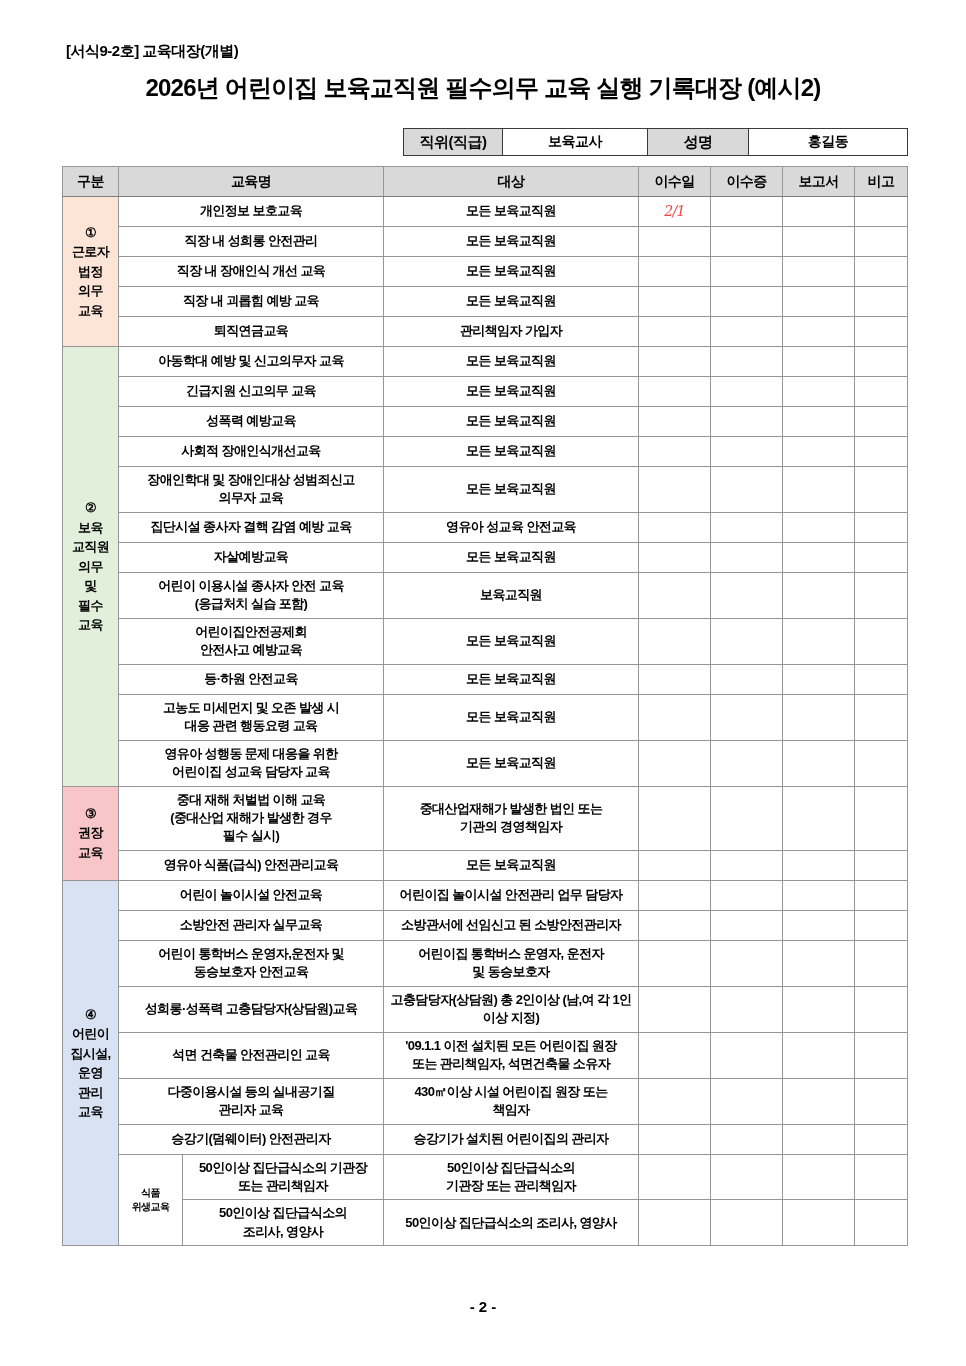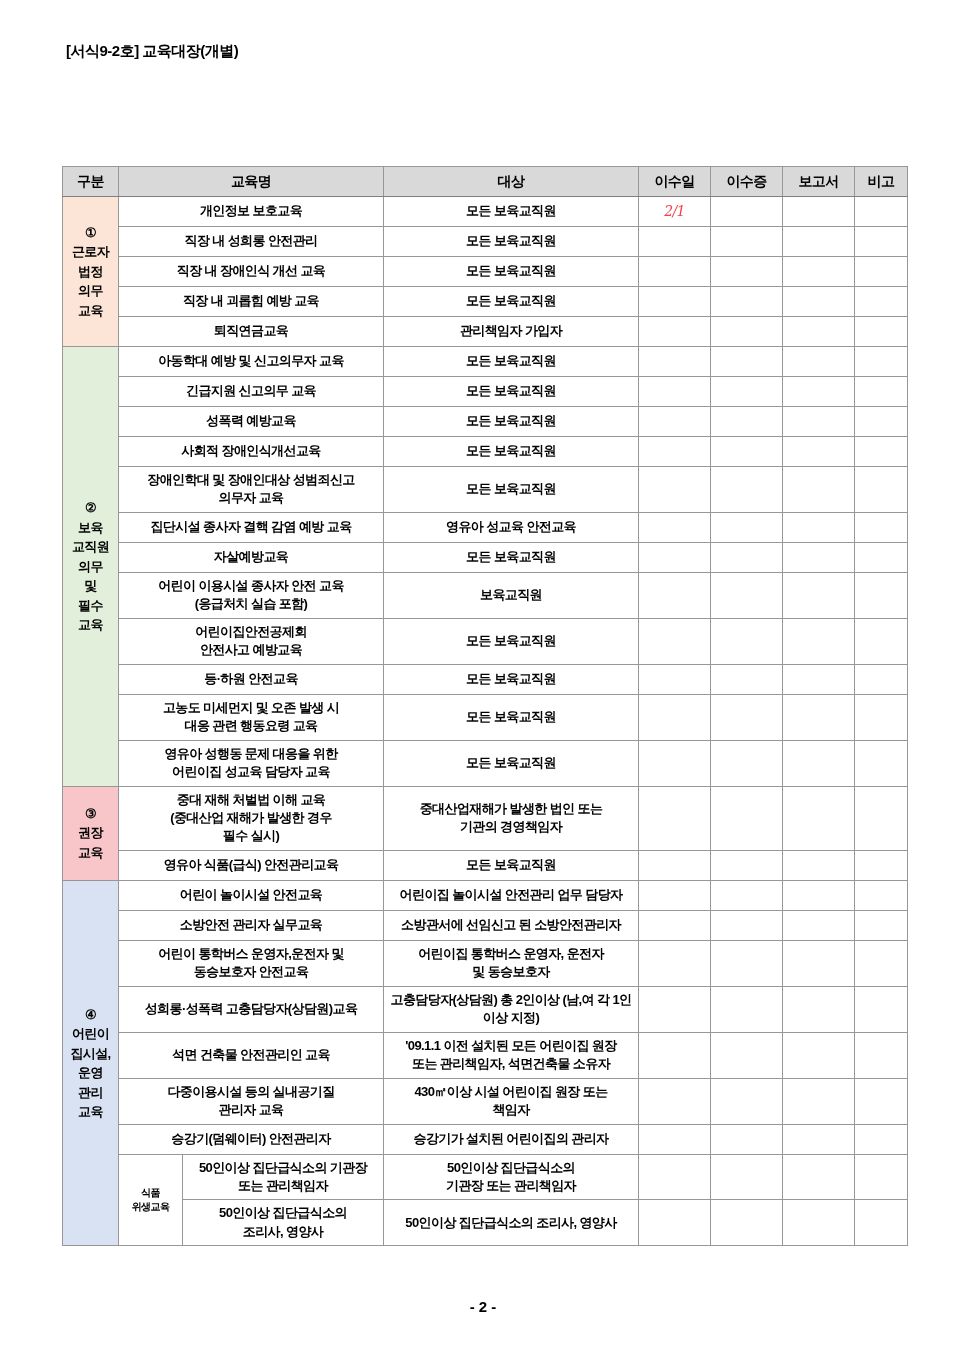--- a/index.html
+++ b/index.html
@@ -107,21 +107,38 @@
     font-weight: 600;
   }
 </style>
 </head>
 <body>
 
 <div class="page">
 
   <div class="form-note">[서식9-2호] 교육대장(개별)</div>
 
-
+  <h1 class="doc-title">2026년 어린이집 보육교직원 필수의무 교육 실행 기록대장 (예시2)</h1>
+
+  <table class="info-table">
+    <colgroup>
+      <col style="width:99px">
+        <col style="width:145px">
+        <col style="width:101px">
+        <col style="width:159px">
+    </colgroup>
+    <tbody>
+        <tr>
+      <td class="info-label">직위(직급)</td>
+      <td class="info-value">보육교사</td>
+      <td class="info-label">성명</td>
+      <td class="info-value">홍길동</td>
+    </tr>
+  </tbody>
+    </table>
 
   <table class="main-table">
     <colgroup>
       <col style="width:56px">
       <col style="width:64px">
       <col style="width:201px">
       <col style="width:255px">
       <col style="width:72px">
       <col style="width:72px">
       <col style="width:72px">

